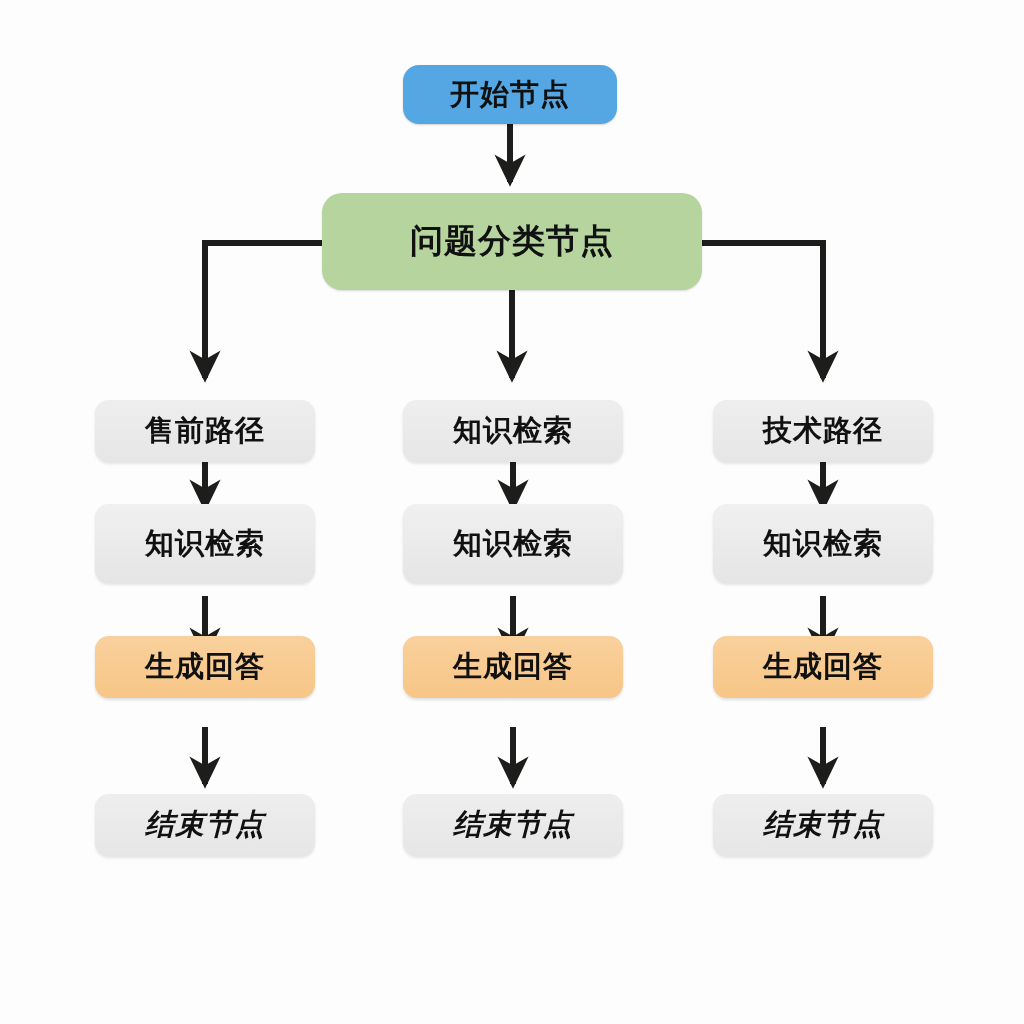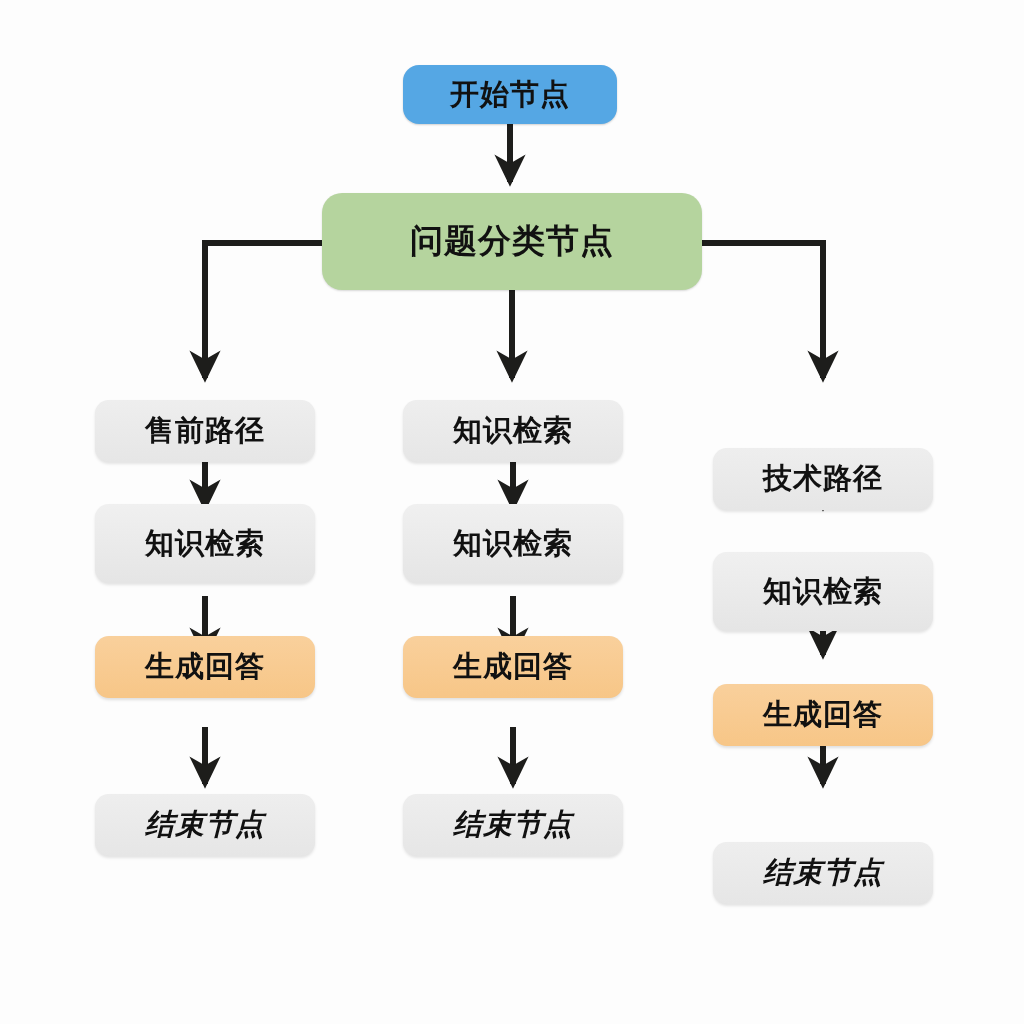--- a/index.html
+++ b/index.html
@@ -61,21 +61,21 @@
     background-image: linear-gradient(#f0f0f0, #e5e5e5);
   }
   .node-generate {
     background: var(--color-generate, #f8ca90);
     background-image: linear-gradient(#f9d09c, #f7c687);
     box-shadow: 0 2px 3px rgba(0,0,0,0.12);
   }
   
   .col-left   { left: 95px;  }
   .col-middle { left: 403px; }
-  .col-right  { left: 713px; margin-top: 48px; }
+  .col-right  { left: 713px; }
   
   .row-path      { top: 400px; }
   .row-retrieval { top: 504px; }
   .row-generate  { top: 636px; text-align: right; }
   .row-end       { top: 794px; font-style: italic; }
 </style>
 </head>
 <body>
 
 <div id="canvas">

